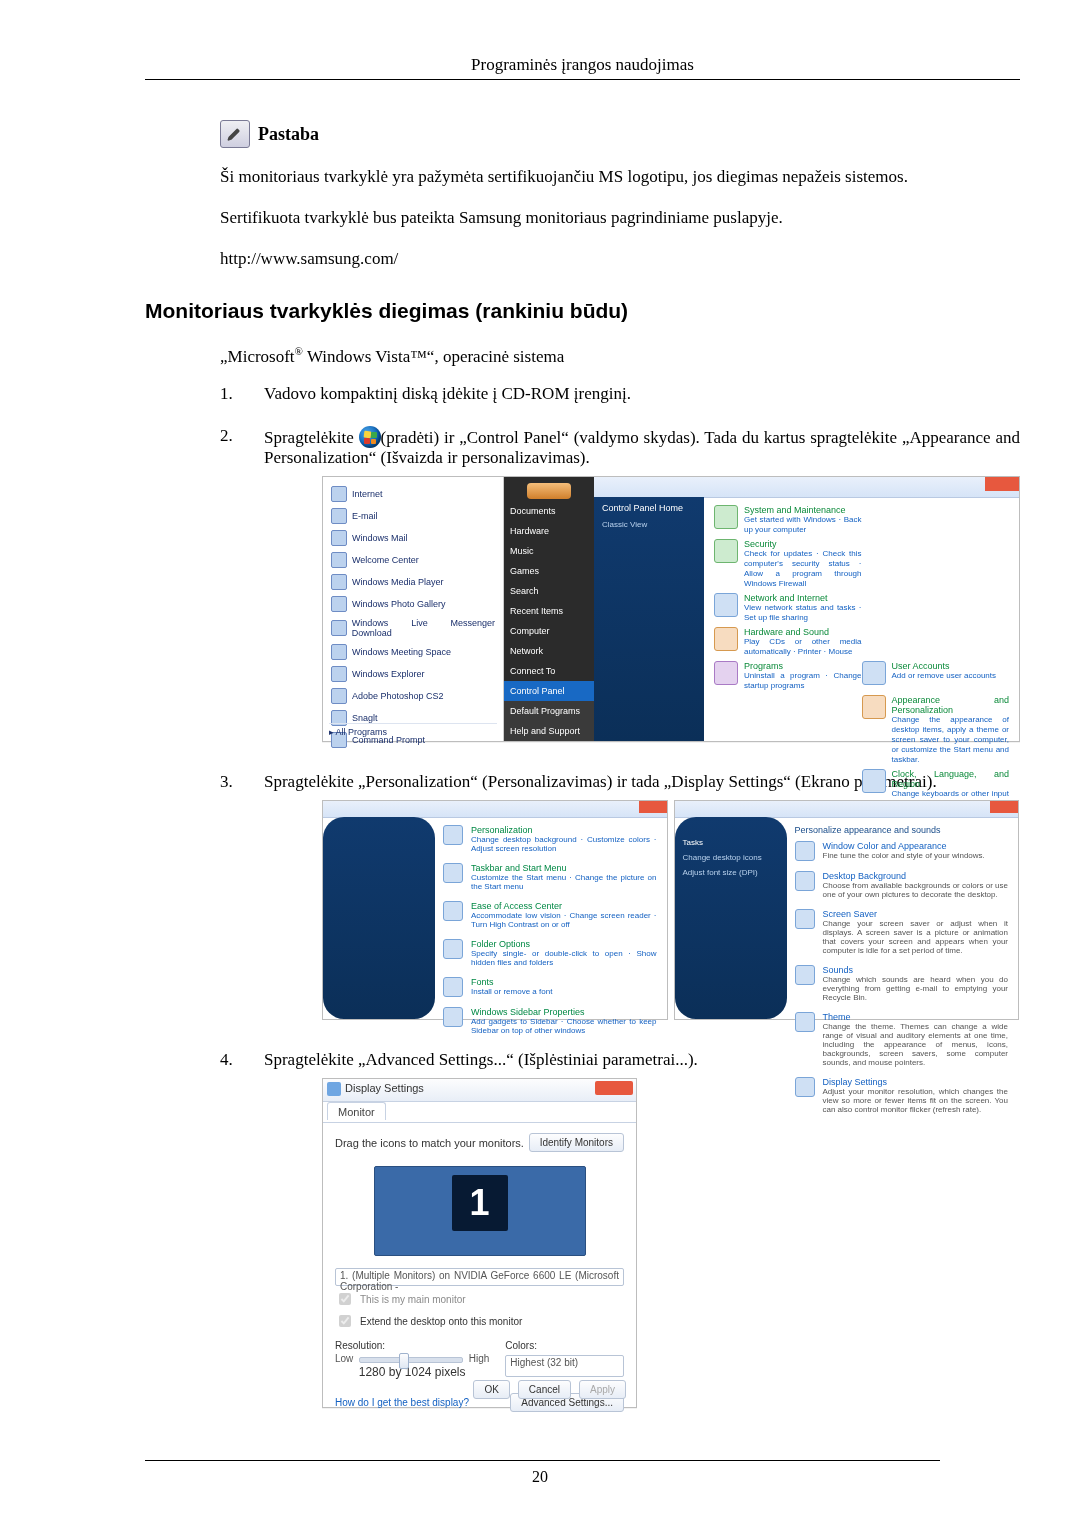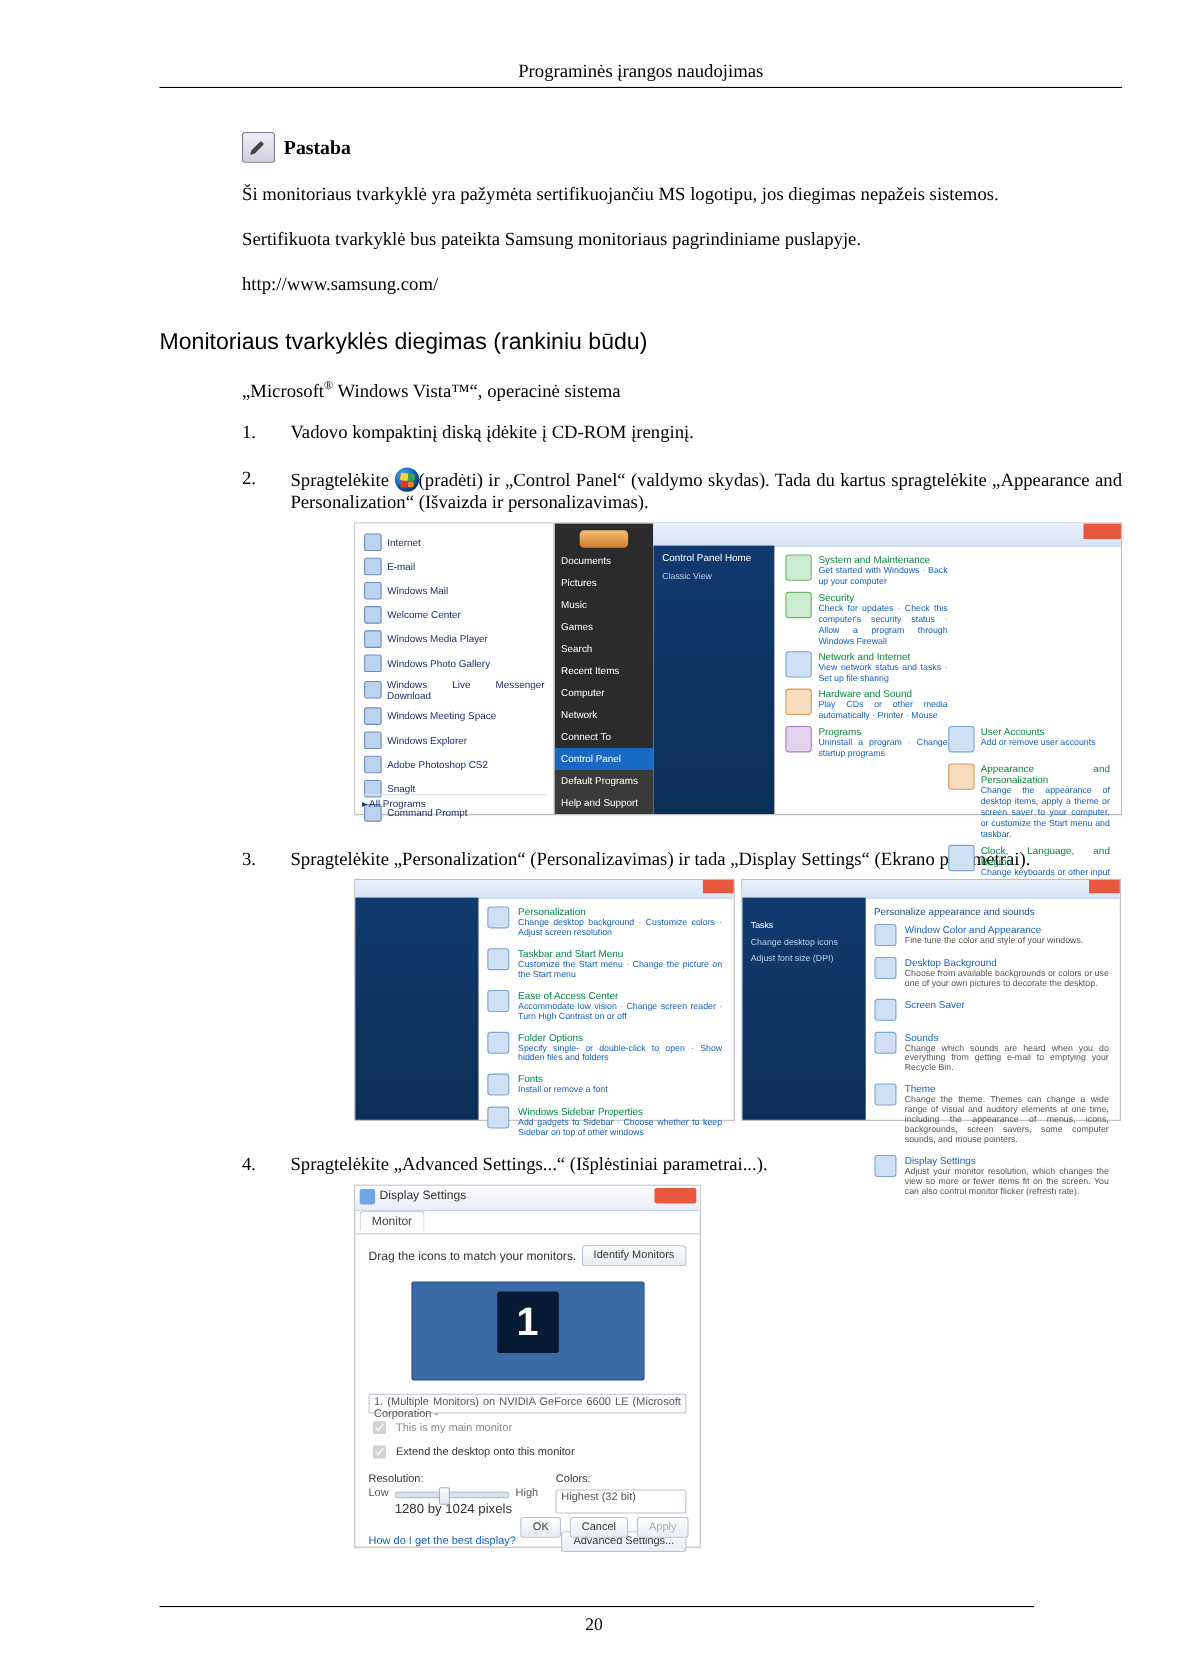--- a/index.html
+++ b/index.html
@@ -45,21 +45,21 @@
   .note-icon svg { width: 18px; height: 18px; }
   .note-label { font-weight: bold; font-size: 18px; }
   .para {
     margin: 0 0 18px 0;
     text-align: justify;
     line-height: 1.35;
   }
   .link { color: #000; }
   .h2 {
     font-family: Arial, Helvetica, sans-serif;
-    font-weight: normal;
+    font-weight: bold;
     font-size: 21px;
     margin: 28px 0 22px -75px;
   }
   .sub {
     margin: 0 0 18px 0;
   }
   .ol { list-style: none; padding: 0; margin: 0; }
   .ol > li {
     display: flex;
     gap: 20px;
@@ -116,21 +116,21 @@
   .cat .ic.g{ background:#cdebcf; border-color:#6db56f;}
   .cat .ic.o{ background:#f7dcc0; border-color:#d6994f;}
   .cat .ic.p{ background:#e4d2ef; border-color:#a97ac5;}
   .cat .tt{ color:#0b8a3a; font-size:9px;}
   .cat .ll{ color:#1461c2; line-height:1.25;}
 
   .shot2 { width:697px; height:220px; margin:8px 0 8px 58px; display:flex; gap:6px;}
   .pnl{ flex:1; border:1px solid #bdbdbd; background:#fff; position:relative;}
   .pnl .chrome{ height:16px; background:linear-gradient(#e9f0fb,#d6e4f7); border-bottom:1px solid #b9c9e2;}
   .pnl .red{ position:absolute; top:0; right:0; width:28px; height:12px; background:#e7583e;}
-  .pnl .side{ position:absolute; top:16px; left:0; width:112px; bottom:0; background:linear-gradient(#103a6e,#0b2f58);}
+  .pnl .side{ position:absolute; top:16px; left:0; width:112px; bottom:0; background:linear-gradient(#103a6e,#0b2f58);border-radius:21px;}
   .pnl .ct{ position:absolute; top:16px; left:110px; right:0; bottom:0; padding:8px 10px; font-family:Tahoma,Arial;font-size:8px; color:#1461c2;}
   .ct .row{ display:flex; gap:8px; margin-bottom:10px;}
   .ct .ric{ width:18px;height:18px; background:#cfe0f4; border:1px solid #7aa5d8; border-radius:3px;}
   .ct .rtx{ flex:1;}
   .ct .hd{ color:#084; font-size:9px;}
   .side .sl{ color:#b8d1ed; font-family:Tahoma,Arial; font-size:8px; padding:3px 8px;}
   .side .sl.w{ color:#fff;}
   .side .strip{ height:18px;}
 
   .shot3 { width:313px; height:328px; margin:8px 0 8px 58px; position:relative; font-family:Tahoma,Arial; font-size:11px; color:#333;}
@@ -261,21 +261,21 @@
                   </div>
                 </div>
               <div style="position:absolute;bottom:4px;left:6px;right:6px;border-top:1px solid #dde4f0;padding-top:3px;font-family:Tahoma,Arial;font-size:9px;color:#1a2f6b;">
                 ▸ <span>All Programs</span>
               </div>
             </div>
             <div class="start-dark">
               <div class="avatar"></div>
               <div id="start-right">
                   <div class="dk">Documents</div>
-                  <div class="dk">Pictures</div>
+                  <div class="dk">Hardware</div>
                   <div class="dk">Music</div>
                   <div class="dk">Games</div>
                   <div class="dk">Search</div>
                   <div class="dk">Recent Items</div>
                   <div class="dk">Computer</div>
                   <div class="dk">Network</div>
                   <div class="dk">Connect To</div>
                   <div class="dk hl">Control Panel</div>
                   <div class="dk box">Default Programs</div>
                   <div class="dk box">Help and Support</div>
@@ -444,20 +444,21 @@
                     <div class="ric"></div>
                     <div class="rtx">
                       <div class="hd" style="color:#1461c2">Desktop Background</div>
                       <div style="color:#555">Choose from available backgrounds or colors or use one of your own pictures to decorate the desktop.</div>
                     </div>
                   </div>
                   <div class="row">
                     <div class="ric"></div>
                     <div class="rtx">
                       <div class="hd" style="color:#1461c2">Screen Saver</div>
+                      <div style="color:#555">Change your screen saver or adjust when it displays. A screen saver is a picture or animation that covers your screen and appears when your computer is idle for a set period of time.</div>
                     </div>
                   </div>
                   <div class="row">
                     <div class="ric"></div>
                     <div class="rtx">
                       <div class="hd" style="color:#1461c2">Sounds</div>
                       <div style="color:#555">Change which sounds are heard when you do everything from getting e-mail to emptying your Recycle Bin.</div>
                     </div>
                   </div>
                   <div class="row">

